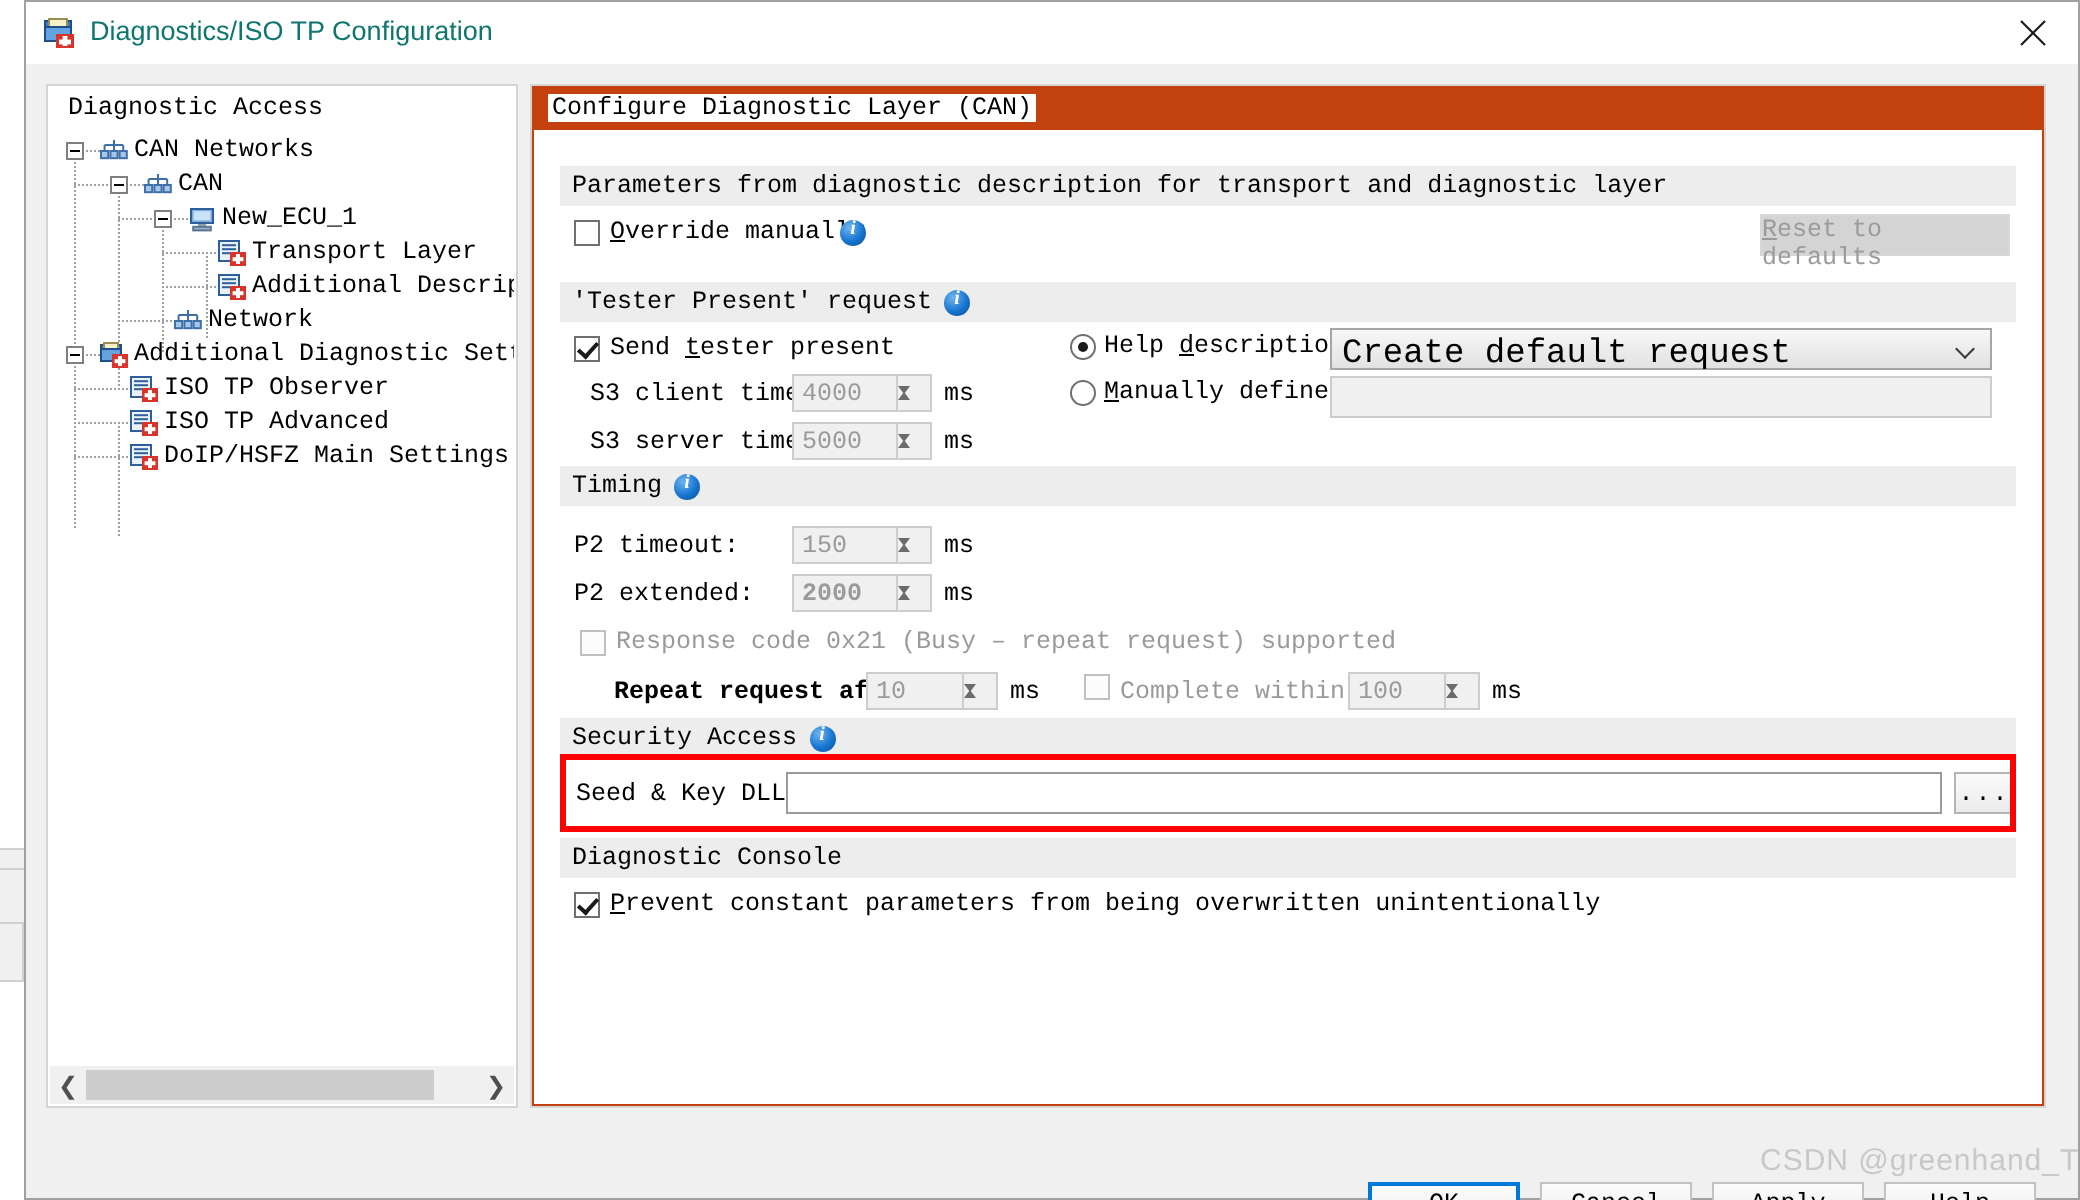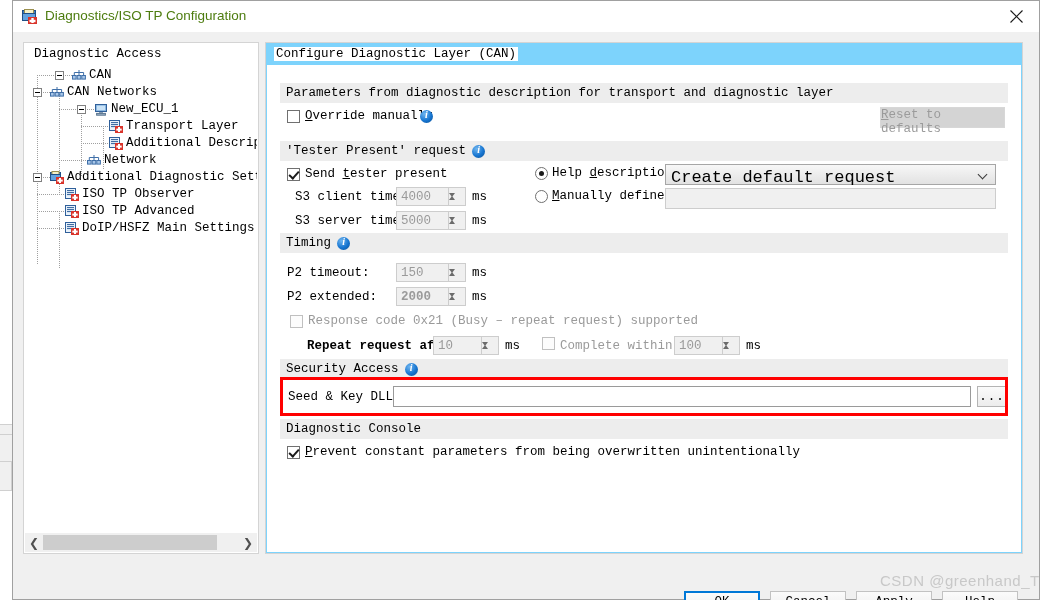--- a/index.html
+++ b/index.html
@@ -30,21 +30,21 @@
     background: #ffffff;
     border-bottom: 1px solid #ffffff;
   }
   #title-icon {
     position:absolute; left: 9px; top: 8px; width:16px; height:15px;
   }
   #title-text {
     position:absolute; left: 32px; top: 7px;
     font-family: "Liberation Sans", sans-serif;
     font-size: 13.5px;
-    color: #4d7c0f;
+    color: #0f766e;
     white-space: nowrap;
   }
   #close-btn {
     position:absolute; right:0px; top:0px; width:46px; height:31px;
     display:flex; align-items:center; justify-content:center;
     cursor:pointer;
   }
   #close-btn svg { display:block; }
 
   
@@ -91,21 +91,21 @@
     background:#f0f0f0; display:flex; align-items:center;
   }
   .sb-arrow { width:18px; height:19px; display:flex; align-items:center; justify-content:center;
      color:#505050; font-size:12px; font-family:"Liberation Sans",sans-serif; cursor:pointer;}
   #tree-hthumb { height:15px; background:#cdcdcd; flex:0 0 auto; width:174px; cursor:pointer;}
   #hs-track { flex:1; height:19px; background:#f0f0f0; }
 
   
   #right-group {
     position:absolute; left:252px; top:10px; width:758px; height:512px;
-    border:1px solid #d4d4d4; background:#7dd3fc; box-sizing:border-box;
+    border:1px solid #d4d4d4; background:#c2410c; box-sizing:border-box;
   }
   #right-group-title {
     position:absolute; left:8px; top:4px; font-size:12.5px; background:#fff; padding:0 2px;
     white-space:nowrap;
   }
   #right-inner { position:absolute; left:1px; top:22px; right:1px; bottom:1px; background:#fff;}
 
   
   .sect {
     position:absolute; left:13px; width:728px; height:20px;
@@ -271,52 +271,52 @@
       <div id="tree">
 
         <div class="dotline-v" style="left:12px; top:8px; height:128px;"></div>
         <div class="dotline-v" style="left:12px; top:136px; height:62px;"></div>
         <div class="dotline-v" style="left:34px; top:25px; height:102px;"></div>
         <div class="dotline-v" style="left:56px; top:42px; height:68px;"></div>
         <div class="dotline-v" style="left:78px; top:59px; height:43px;"></div>
         <div class="dotline-v" style="left:34px; top:144px; height:58px;"></div>
 
         <div class="tnode">
-          <div class="exp" style="left:30px;"></div>
-          <div class="dotline-h" style="left:12px; top:8px; width:18px;"></div>
-          <div class="dotline-h" style="left:40px; top:8px; width:7px;"></div>
-          <span class="ic" style="left:47px;">
+          <div class="exp" style="left:8px;"></div>
+          <div class="dotline-h" style="left:18px; top:8px; width:7px;"></div>
+          <span class="ic" style="left:25px;">
             <svg width="14" height="13" viewBox="0 0 14 13">
               <rect x="0.5" y="6.5" width="3.6" height="3.6" fill="#a8c6e8" stroke="#3f6fa8"></rect>
               <rect x="5.2" y="6.5" width="3.6" height="3.6" fill="#a8c6e8" stroke="#3f6fa8"></rect>
               <rect x="9.8" y="6.5" width="3.6" height="3.6" fill="#a8c6e8" stroke="#3f6fa8"></rect>
               <line x1="2.3" y1="6.5" x2="2.3" y2="3.5" stroke="#3f6fa8"></line>
               <line x1="7" y1="6.5" x2="7" y2="1" stroke="#3f6fa8"></line>
               <line x1="11.6" y1="6.5" x2="11.6" y2="3.5" stroke="#3f6fa8"></line>
               <line x1="2.3" y1="3.5" x2="11.6" y2="3.5" stroke="#3f6fa8"></line>
             </svg>
           </span>
-          <span class="lbl" style="left:64px;">CAN</span>
-        </div>
-
-        <div class="tnode">
-          <div class="exp" style="left:8px;"></div>
-          <div class="dotline-h" style="left:18px; top:8px; width:7px;"></div>
-          <span class="ic" style="left:25px;">
+          <span class="lbl" style="left:42px;">CAN Networks</span>
+        </div>
+
+        <div class="tnode">
+          <div class="exp" style="left:30px;"></div>
+          <div class="dotline-h" style="left:12px; top:8px; width:18px;"></div>
+          <div class="dotline-h" style="left:40px; top:8px; width:7px;"></div>
+          <span class="ic" style="left:47px;">
             <svg width="14" height="13" viewBox="0 0 14 13">
               <rect x="0.5" y="6.5" width="3.6" height="3.6" fill="#a8c6e8" stroke="#3f6fa8"></rect>
               <rect x="5.2" y="6.5" width="3.6" height="3.6" fill="#a8c6e8" stroke="#3f6fa8"></rect>
               <rect x="9.8" y="6.5" width="3.6" height="3.6" fill="#a8c6e8" stroke="#3f6fa8"></rect>
               <line x1="2.3" y1="6.5" x2="2.3" y2="3.5" stroke="#3f6fa8"></line>
               <line x1="7" y1="6.5" x2="7" y2="1" stroke="#3f6fa8"></line>
               <line x1="11.6" y1="6.5" x2="11.6" y2="3.5" stroke="#3f6fa8"></line>
               <line x1="2.3" y1="3.5" x2="11.6" y2="3.5" stroke="#3f6fa8"></line>
             </svg>
           </span>
-          <span class="lbl" style="left:42px;">CAN Networks</span>
+          <span class="lbl" style="left:64px;">CAN</span>
         </div>
 
         <div class="tnode">
           <div class="exp" style="left:52px;"></div>
           <div class="dotline-h" style="left:34px; top:8px; width:18px;"></div>
           <div class="dotline-h" style="left:62px; top:8px; width:7px;"></div>
           <span class="ic" style="left:69px;">
             <svg width="14" height="13" viewBox="0 0 14 13">
               <rect x="1.5" y="1.5" width="11" height="7" fill="#7fb0dd" stroke="#2f5f9a"></rect>
               <rect x="2.8" y="2.6" width="8.4" height="4.6" fill="#c9e2f6"></rect>

